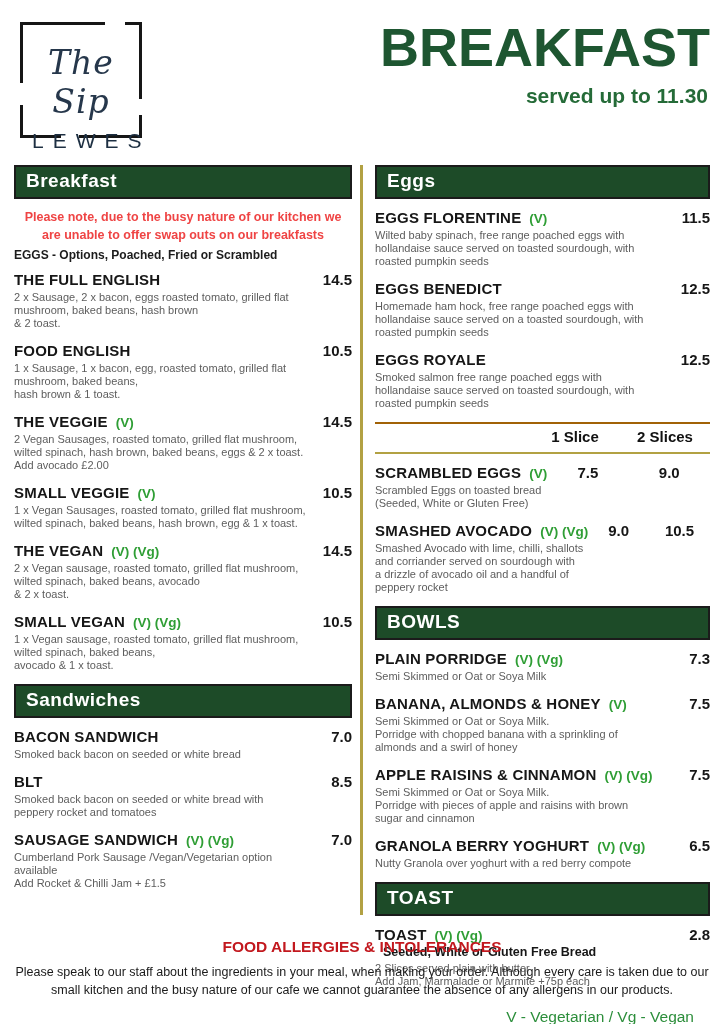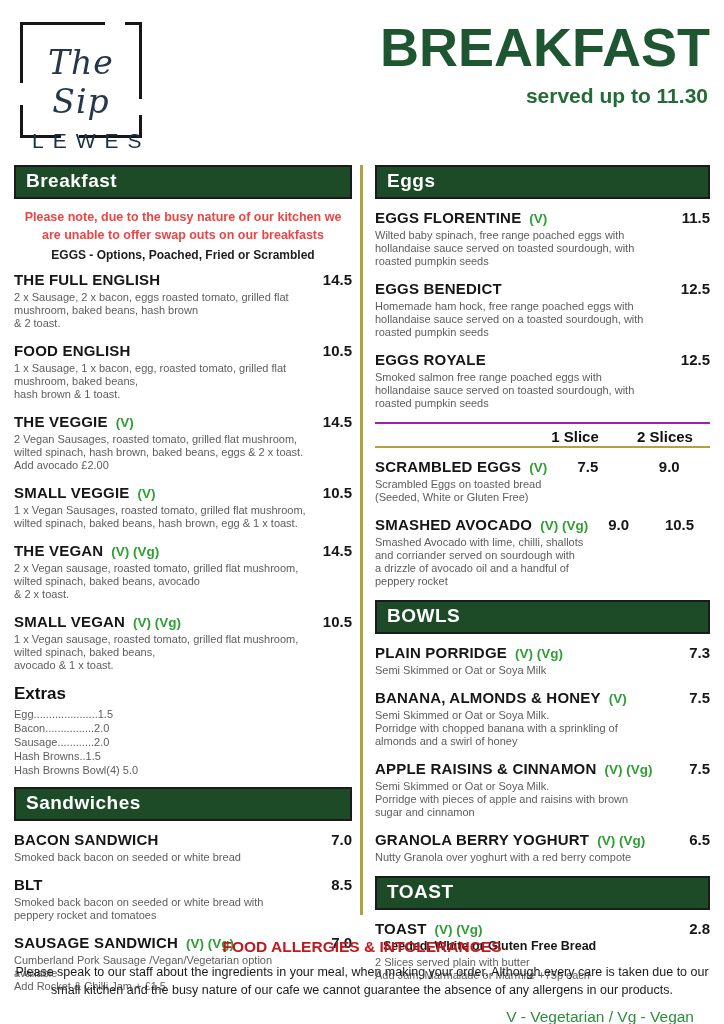--- a/index.html
+++ b/index.html
@@ -54,21 +54,21 @@
     letter-spacing:.5px; box-sizing:border-box;
   }
   .banner.mt { margin-top:12px; }
   .banner.mb { margin-bottom:10px; }
 
   .note {
     color:#ef4444; font-weight:bold; font-size:12.5px; text-align:center;
     line-height:1.4; margin:10px 0 4px;
   }
   .eggsopt {
-    color:#1c1c1c; font-weight:bold; font-size:12px; text-align:center;
+    color:#1c1c1c; font-weight:bold; font-size:12px; text-align:left;
     margin-bottom:9px;
   }
 
   .item { margin-bottom:12px; }
   .row { display:flex; align-items:flex-end; }
   .iname { font-weight:bold; font-size:15px; color:#161616; letter-spacing:.2px; white-space:nowrap; }
   .diet { color:#2f9e35; font-weight:bold; font-size:13.5px; margin-left:8px; white-space:nowrap; }
   .diet:empty { display:none; }
   .price { margin-left:auto; font-weight:bold; font-size:15px; color:#161616; }
   .desc {
@@ -78,22 +78,22 @@
   .desc-bold { color:#161616; font-weight:bold; font-size:12.5px; margin:2px 0 1px 8px; }
   .desc-bold:empty { display:none; }
 
   .extras-title { font-weight:bold; font-size:17px; color:#111; margin:2px 0 3px; }
   .extras-line { color:#5d5d5d; font-size:11px; line-height:14px; }
   .extras { margin-bottom:10px; }
 
   
   .slices-head {
     display:flex; align-items:baseline;
-    border-top:2px solid #a21caf; border-bottom:2px solid #b2a143;
-    padding:4px 0 1px; margin:6px 0 10px;
+    border-top:2px solid #a16207; border-bottom:2px solid #b2a143;
+    padding:4px 0 7px; margin:6px 0 10px;
     font-weight:bold; font-size:15px; color:#111;
   }
   .slices-head .sp { flex:1; }
   .pcol { width:90px; text-align:center; }
   .p2 { margin-left:0; }
   .row .pflex { flex:1; }
 
   
   .footer { position:absolute; left:12px; top:938px; width:700px; text-align:center; }
   .allergy-title { color:#c2181e; font-weight:bold; font-size:15.5px; margin-bottom:7px; }
@@ -182,28 +182,20 @@
     <div class="row">
       <span class="iname">SMALL VEGAN</span>
       <span class="diet">(V) (Vg)</span>
       <span class="price">10.5</span>
     </div>
     <div class="desc">1 x Vegan sausage, roasted tomato, grilled flat mushroom,
 wilted spinach, baked beans,
 avocado &amp; 1 x toast.</div>
   </div>
 
-  <div class="extras">
-    <div class="extras-title">Extras</div>
-    <div class="extras-line">Egg.....................1.5</div>
-    <div class="extras-line">Bacon................2.0</div>
-    <div class="extras-line">Sausage............2.0</div>
-    <div class="extras-line">Hash Browns..1.5</div>
-    <div class="extras-line">Hash Browns Bowl(4) 5.0</div>
-  </div>
 
   <div class="banner mb">Sandwiches</div>
 
   <div class="item">
     <div class="row">
       <span class="iname">BACON SANDWICH</span>
 
       <span class="price">7.0</span>
     </div>
     <div class="desc">Smoked back bacon on seeded or white bread</div>

